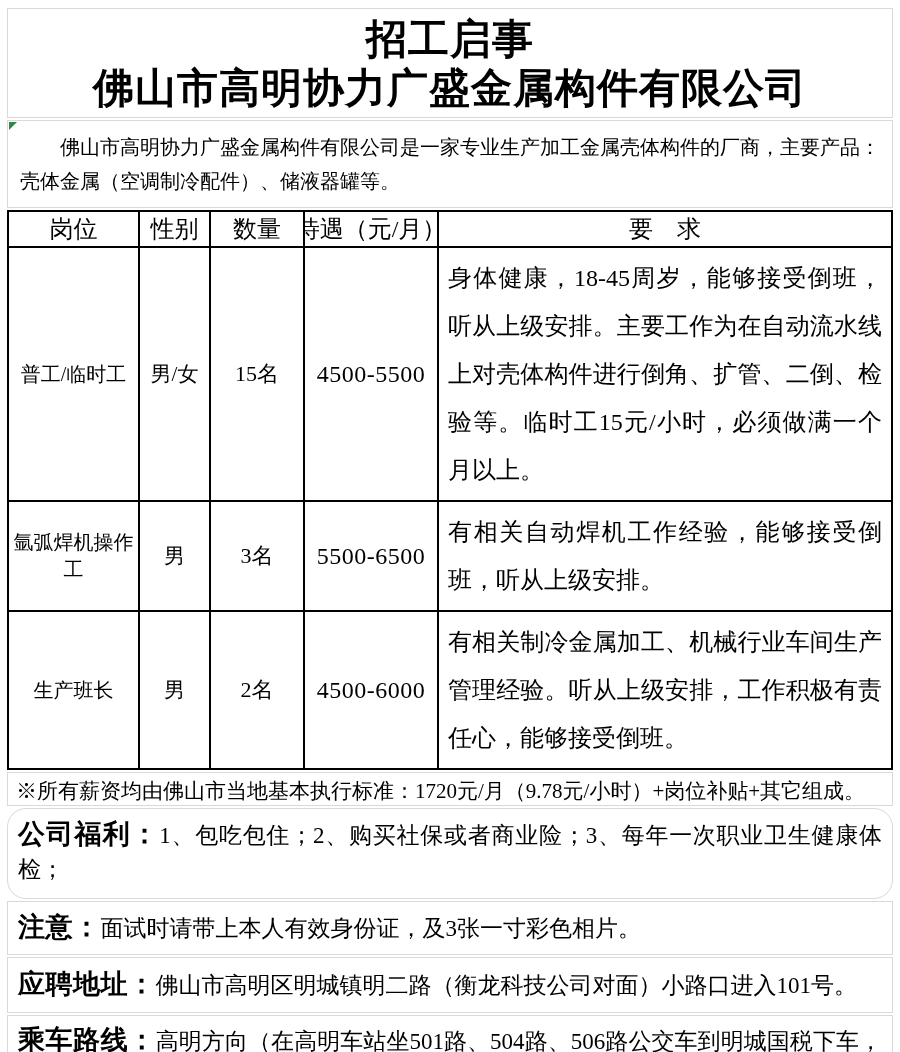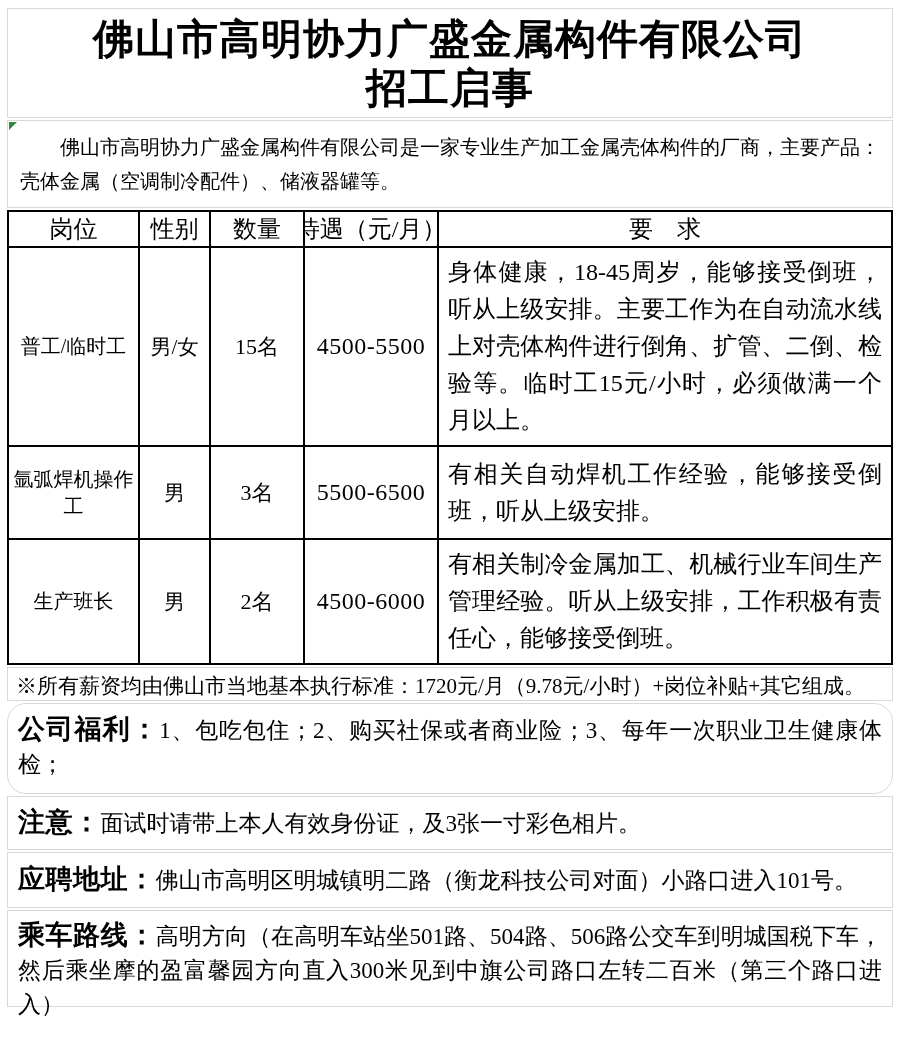--- a/index.html
+++ b/index.html
@@ -77,21 +77,21 @@
     transform: translate(-50%, -50%);
     white-space: nowrap;
   }
   td.center { text-align: center; }
   td.pos { font-size: 20px; padding: 0 4px; }
   td.gen { font-size: 21px; }
   td.qty { font-size: 22px; }
   td.sal { font-size: 24px; letter-spacing: 0.5px; }
   td.req {
     font-size: 24px;
-    line-height: 37px;
+    line-height: 48px;
     padding: 6px 9px;
     text-align: justify;
   }
   tr.r1 { height: 147px; }
   tr.r2 { height: 93px; }
   tr.r3 { height: 109px; }
 
   
   .footnote-box { height: 34px; padding: 4px 8px 0 8px; }
   .footnote-text { font-size: 21px; white-space: nowrap; }
@@ -110,22 +110,22 @@
   .sec-address  { height: 56px; padding-top: 9px; }
   .sec-time     { height: 46px; padding-top: 6px; }
   .sec-route    { height: 97px; padding-top: 7px; }
 </style>
 </head>
 <body>
 
 <div class="page">
 
   <div class="box title-box">
+    <div class="title-line">招工启事</div>
     <div class="title-line">佛山市高明协力广盛金属构件有限公司</div>
-    <div class="title-line">招工启事</div>
   </div>
 
   <div class="box intro-box">
     <span class="green-corner"></span>
     <p class="intro-text">佛山市高明协力广盛金属构件有限公司是一家专业生产加工金属壳体构件的厂商，主要产品：壳体金属（空调制冷配件）、储液器罐等。</p>
   </div>
 
   <table class="jobs">
     <colgroup>
       <col class="c-pos">

